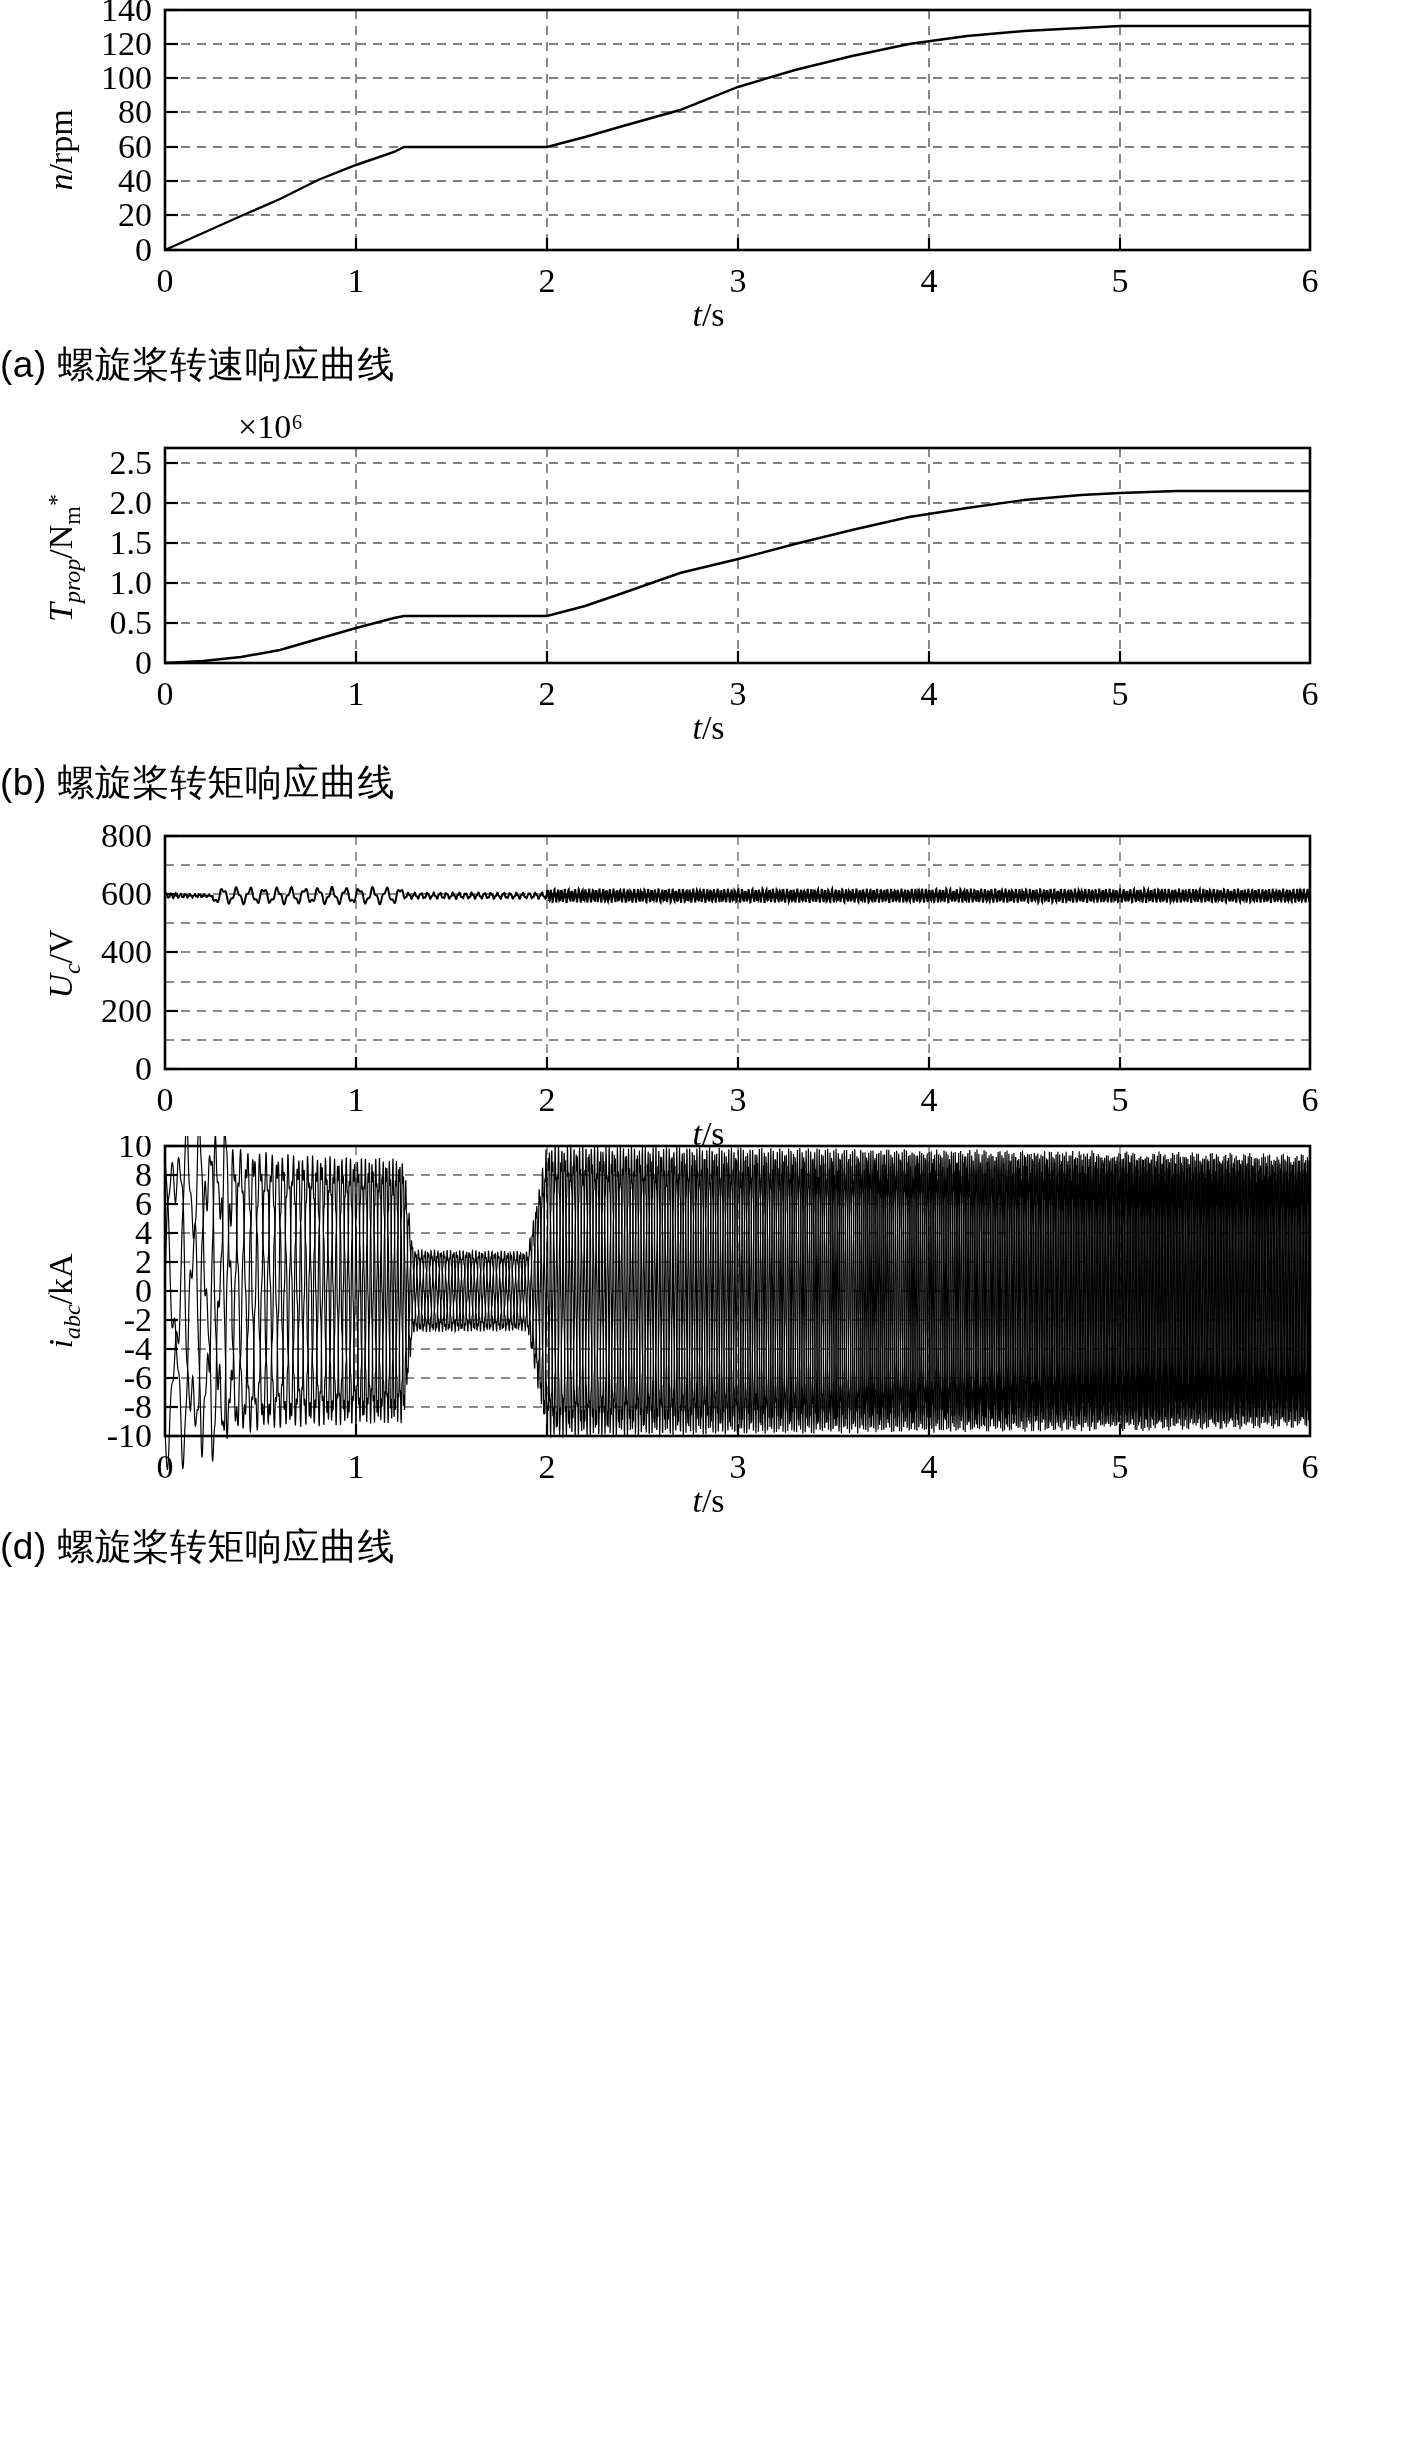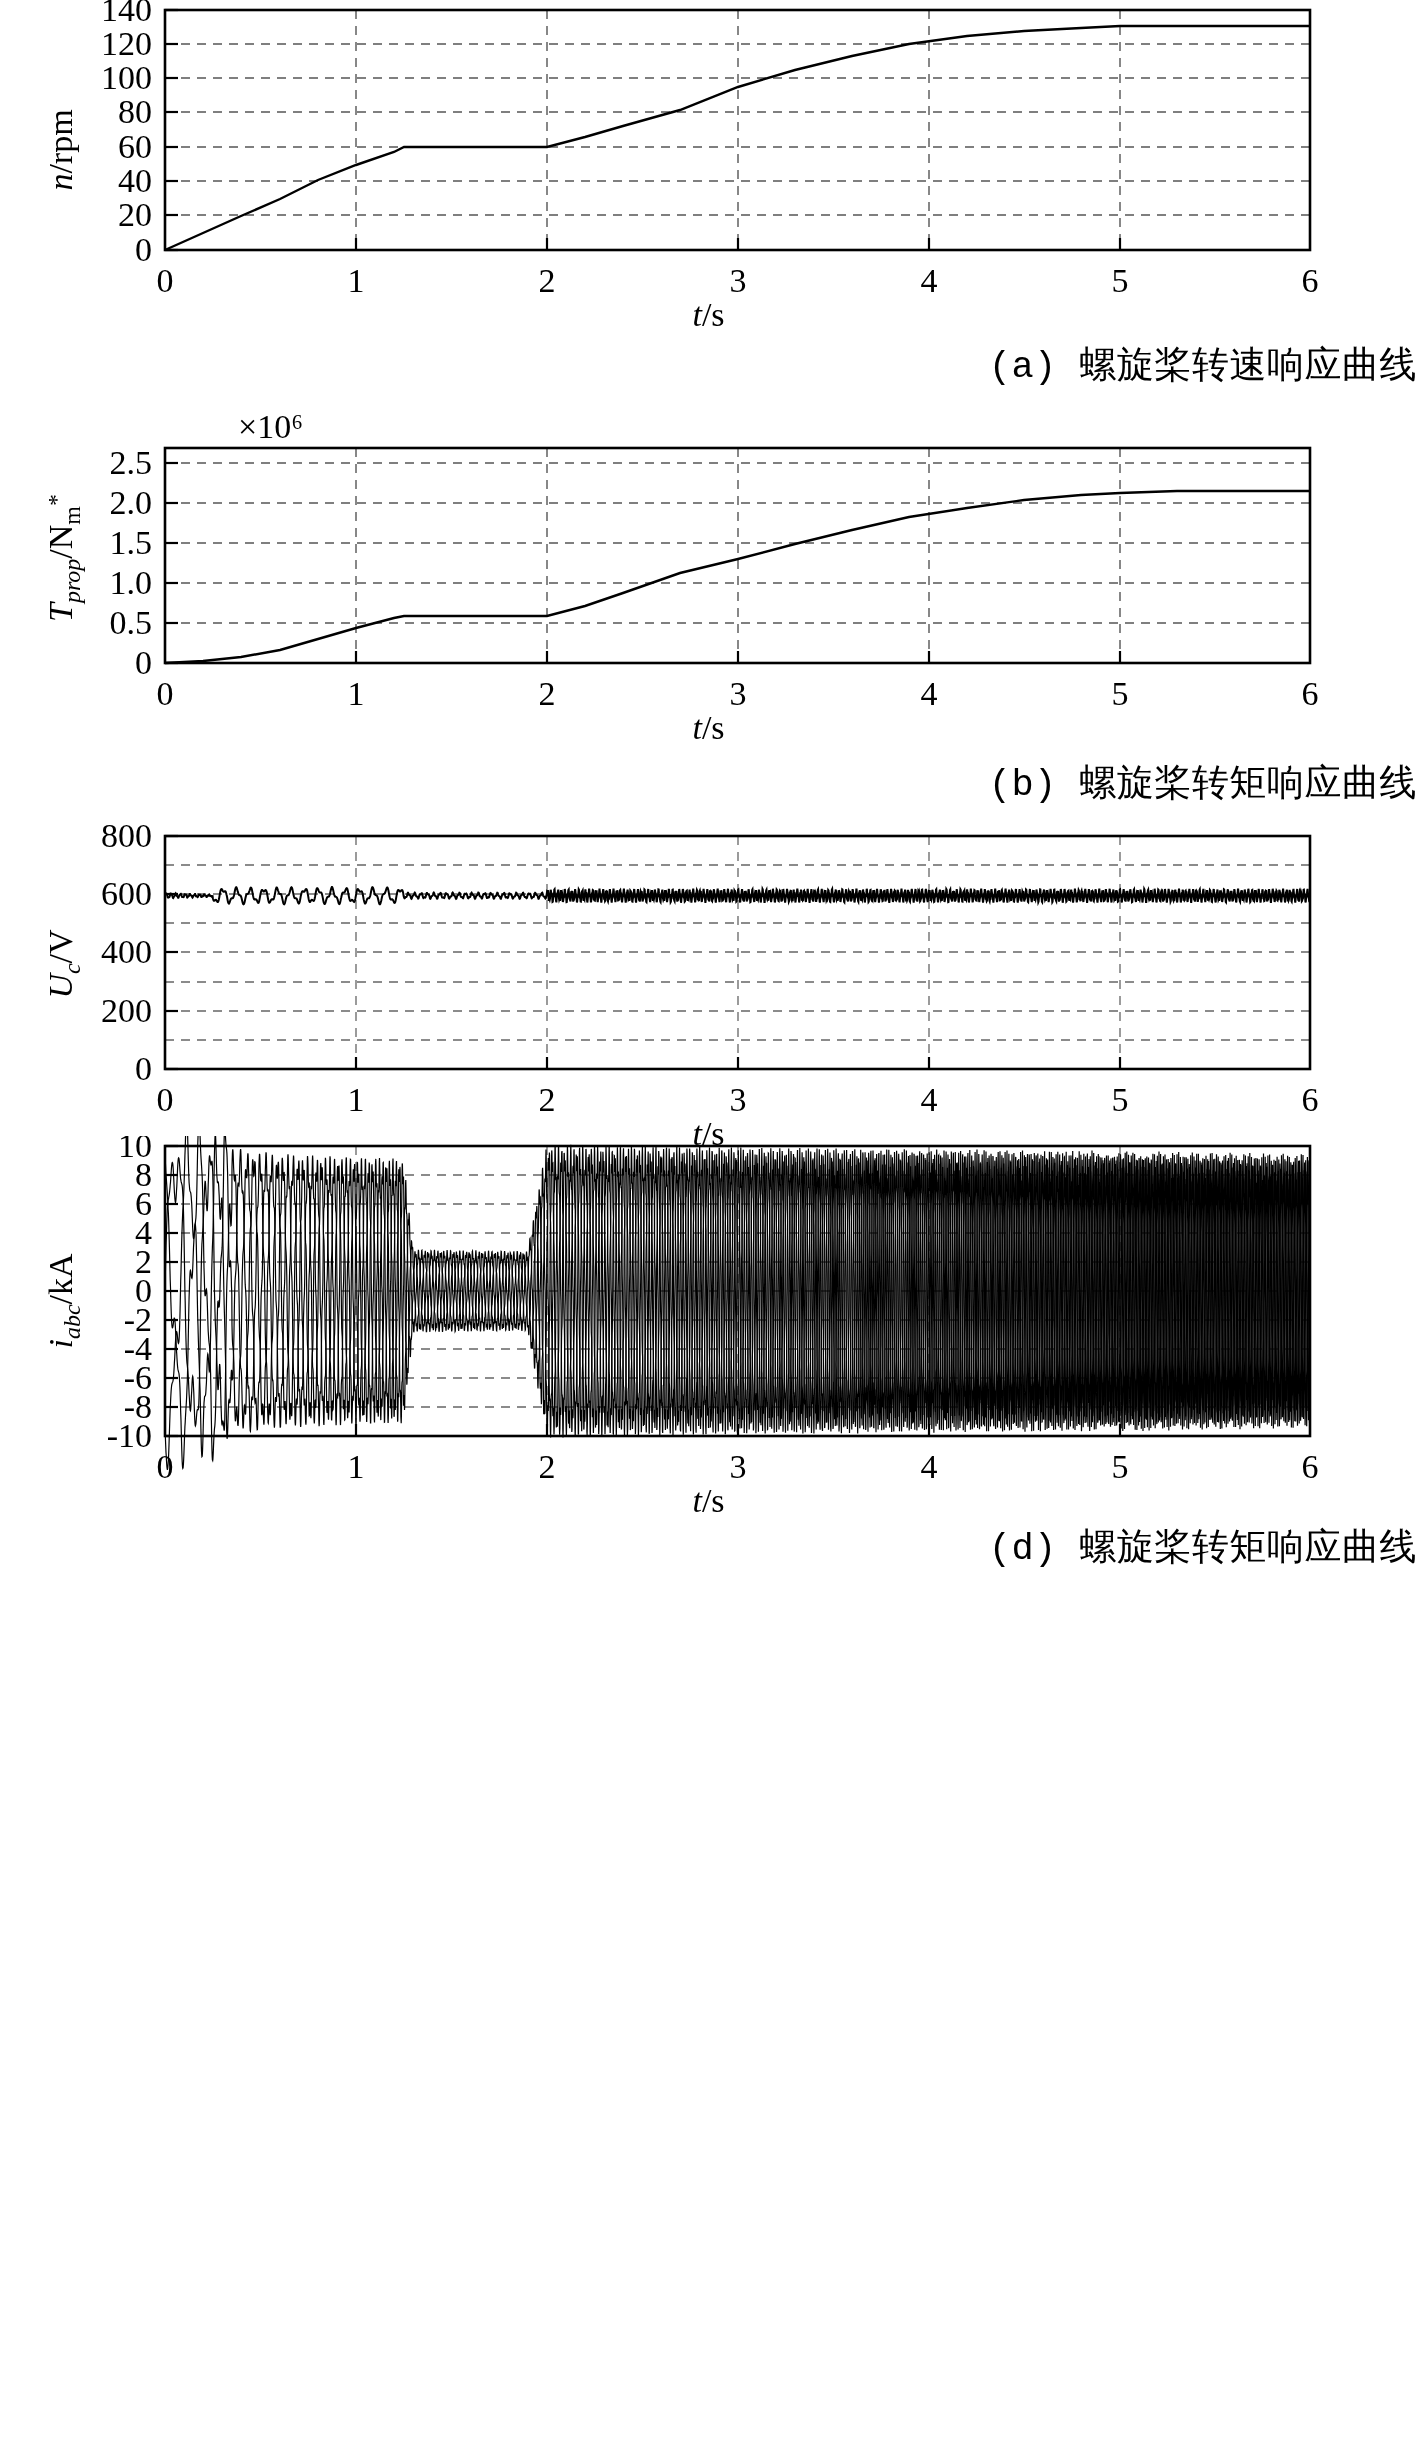--- a/index.html
+++ b/index.html
@@ -2,23 +2,23 @@
 <html><head>
 <meta charset="utf-8">
 <style>
   html,body{margin:0;padding:0;background:#fff;}
   body{width:1417px;height:2447px;font-family:"Liberation Serif",serif;color:#000;}
   .page{position:relative;width:1417px;height:2447px;}
   .panel{position:relative;width:1417px;}
   .plotwrap{position:relative;}
   svg{display:block;}
   .caption{
-    text-align:right;
+    text-align:left;
     font-size:37px;
-    font-family:Liberation Mono, monospace;
+    font-family:Liberation Sans, sans-serif;
     letter-spacing:0.5px;
   }
   .tick{font-size:34px;font-family:"Liberation Serif",serif;}
   .axlabel{font-size:34px;font-family:"Liberation Serif",serif;}
 </style>
 </head>
 <body>
 
 <div class="page">
 
@@ -143,21 +143,21 @@
         </g>
         <text class="tick" x="238" y="30" fill="#000" font-size="36">×10⁶</text>
         <g>
           <text class="axlabel" transform="translate(72,150) rotate(-90)" text-anchor="middle" fill="#000"><tspan font-style="italic">T</tspan><tspan font-style="italic" font-size="24" dy="8">prop</tspan><tspan dy="-8">/N</tspan><tspan font-size="24" dy="8">m</tspan><tspan font-size="24" dy="-16">*</tspan></text>
         </g>
       </svg>
       <div style="position:absolute;left:0;top:301px;width:1417px;text-align:center;">
         <span class="axlabel"><i>t</i>/s</span>
       </div>
     </div>
-    <div class="caption" style="margin-top:30px;padding-left:40px;">(b) 螺旋桨转矩响应曲线</div>
+    <div class="caption" style="margin-top:30px;">(b) 螺旋桨转矩响应曲线</div>
   </div>
 
   <div class="panel" style="margin-top:16px;">
     <div class="plotwrap">
       <svg width="1417" height="300" viewBox="0 0 1417 300">
 
         <g stroke="#666" stroke-width="1.3" stroke-dasharray="9,7">
           <line x1="356" y1="12" x2="356" y2="245"></line>
           <line x1="547" y1="12" x2="547" y2="245"></line>
           <line x1="738" y1="12" x2="738" y2="245"></line>

